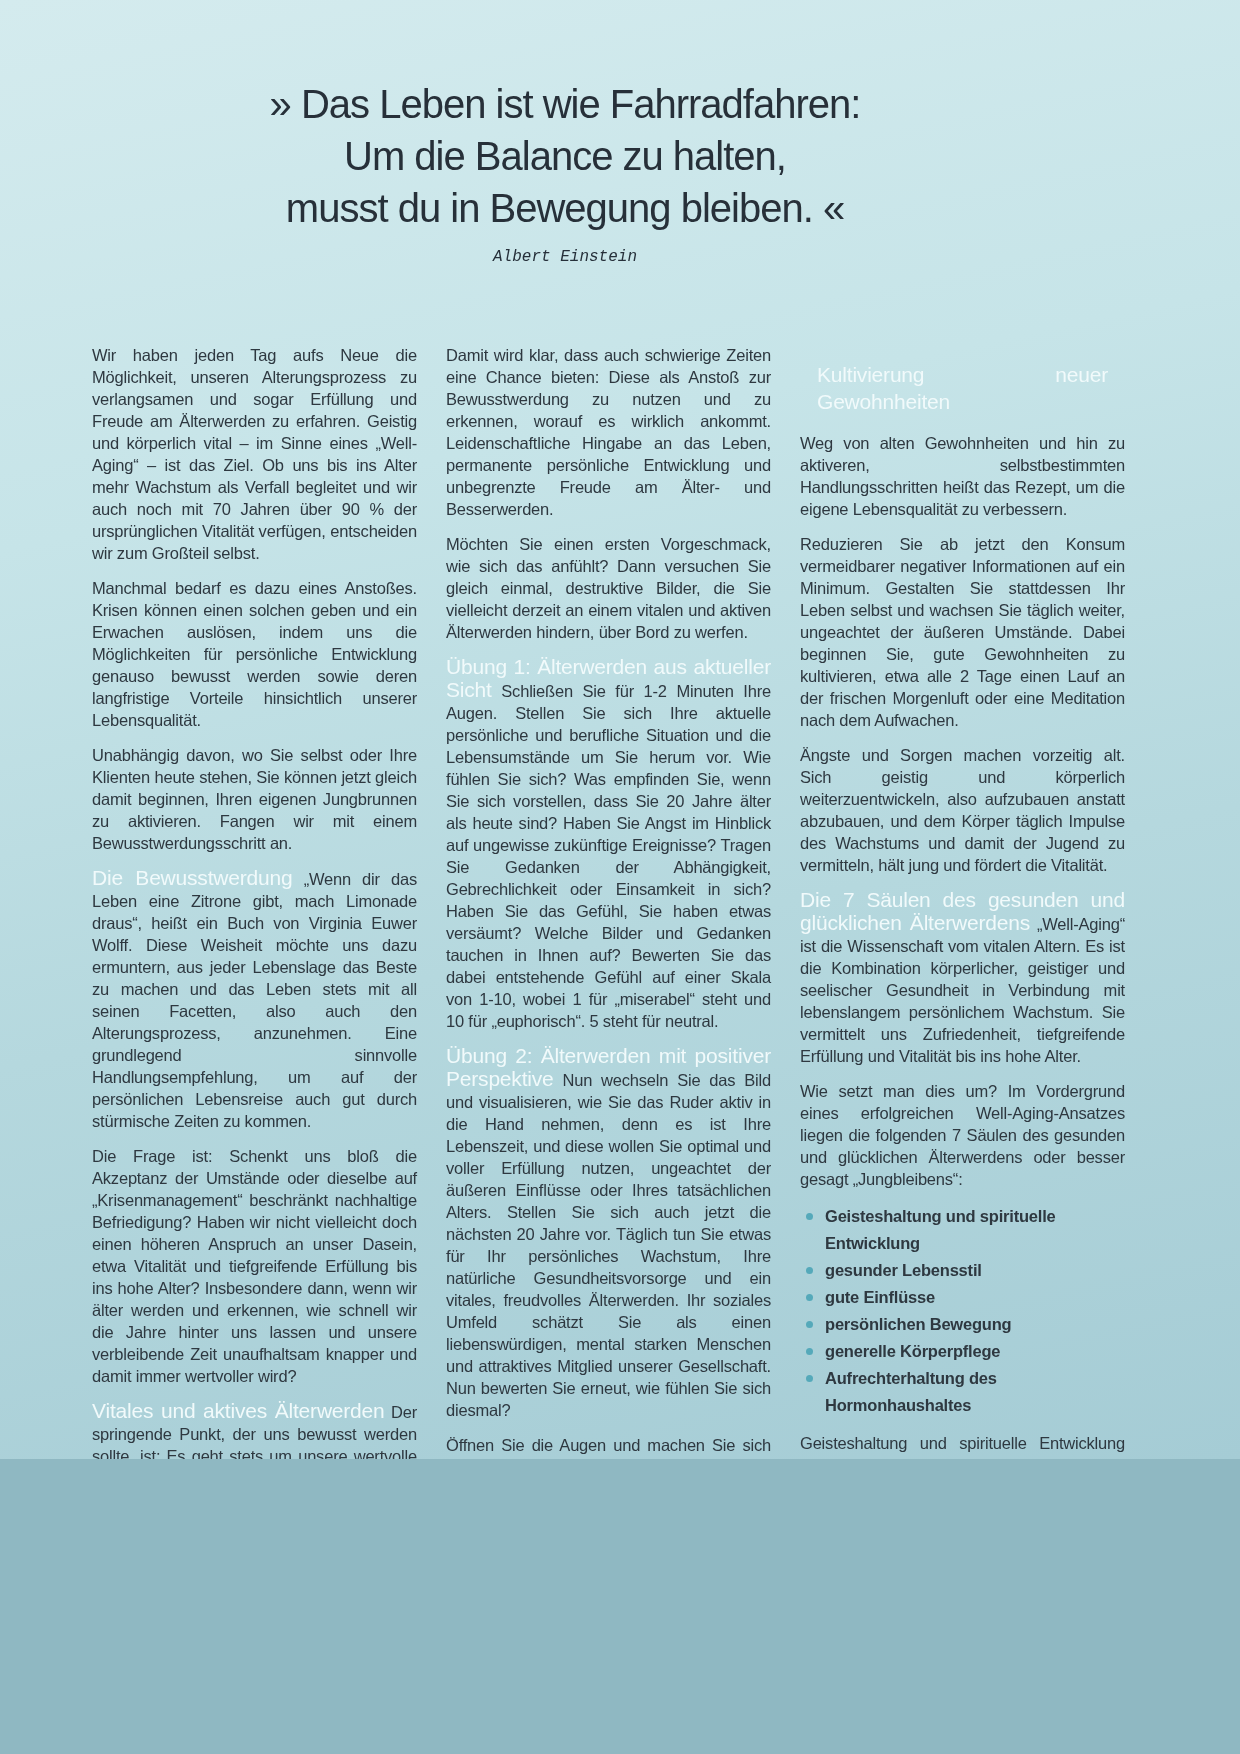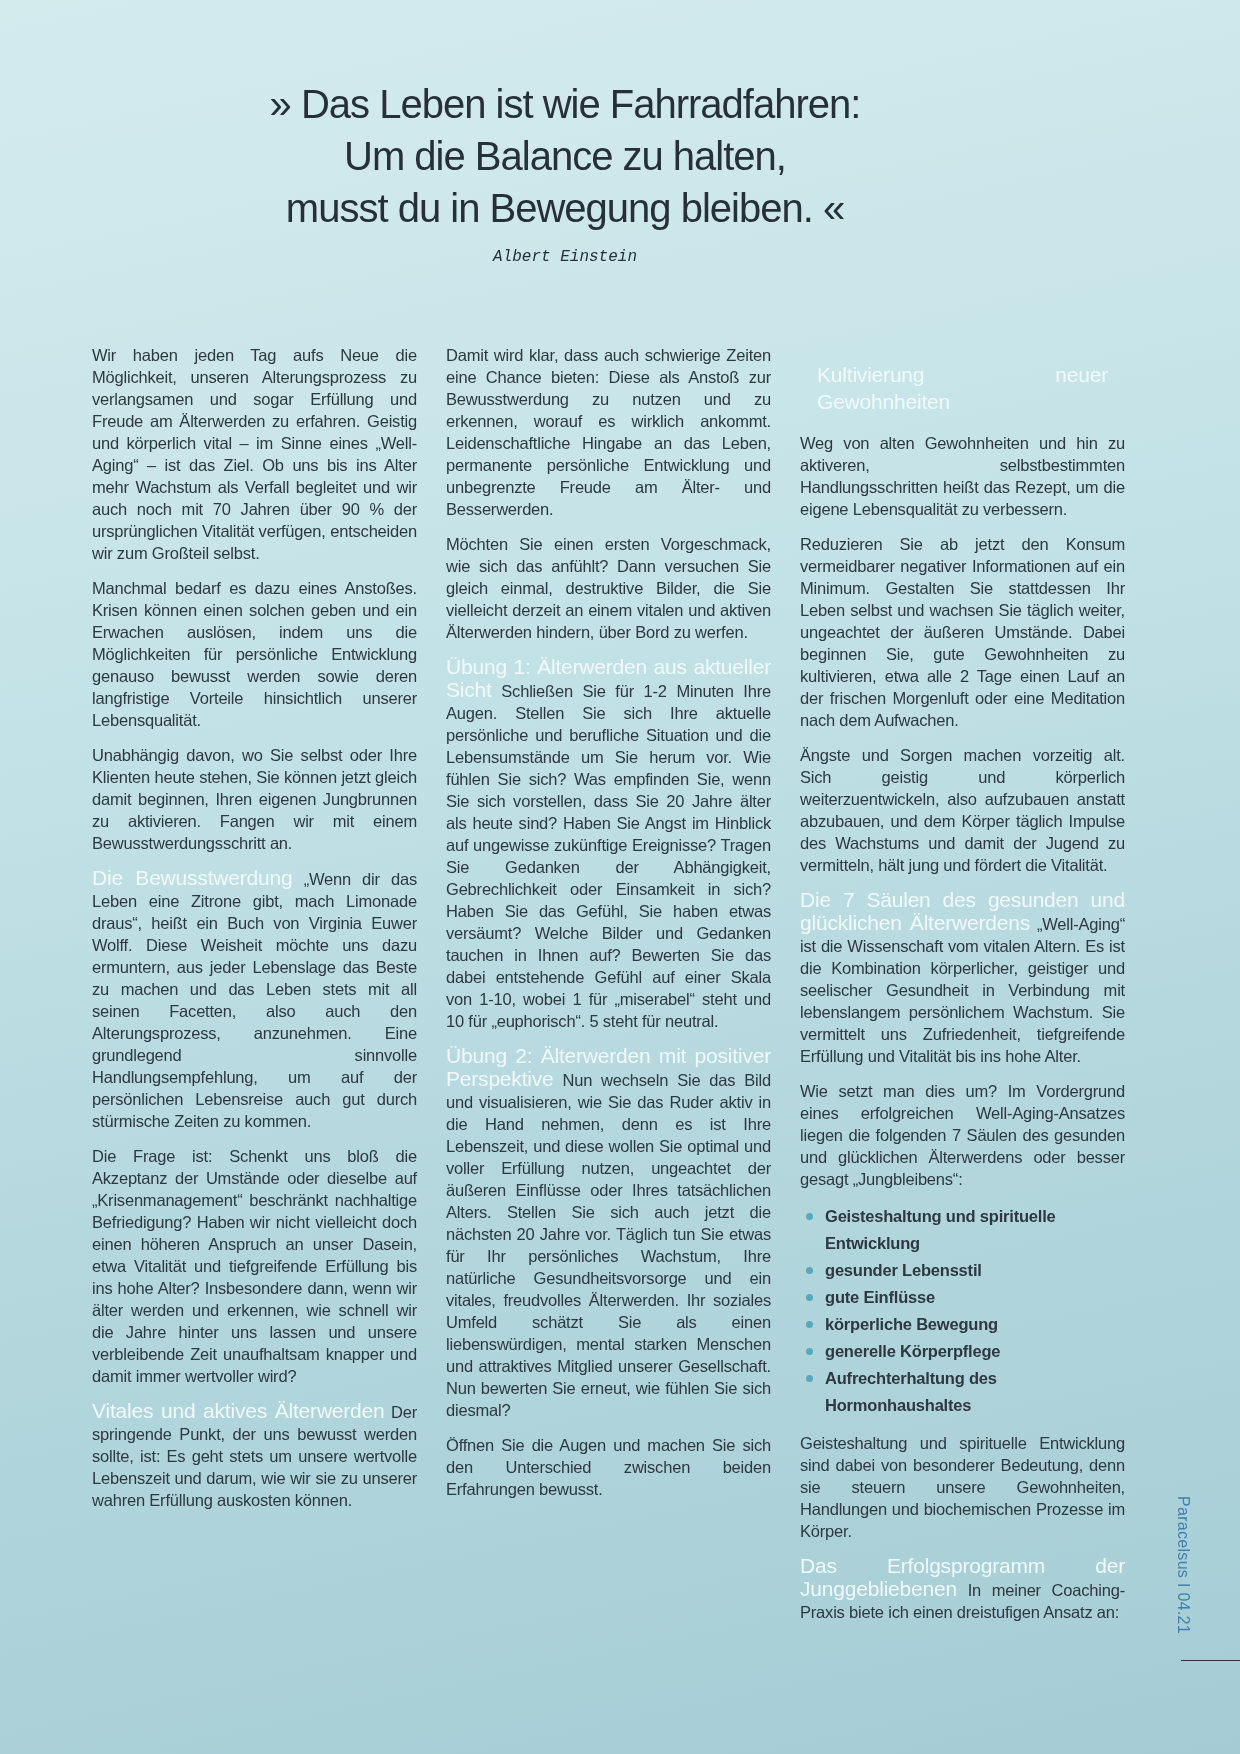--- a/index.html
+++ b/index.html
@@ -1,19 +1,19 @@
 <!DOCTYPE html>
 <html lang="de" style="--bgTop: #d4ebee; --bgBottom: #a5ccd5; --heading: #f1fafb; --body: #2e3840; --quote: #273039; --sidebarBlue: #3e81ae; --bullet: #55a9ba;"><head>
 <meta charset="utf-8">
 <style>
   html,body{margin:0;padding:0;}
   body{background:#8fb8c2;font-family:"Liberation Sans","DejaVu Sans",sans-serif;}
   .page{
     position:relative;
-    width:1240px;height:1754px;
+    width:1240px;height:1459px;
     margin:0 auto;
     overflow:hidden;
     background:linear-gradient(168deg,var(--bgTop,#d4ebee) 0%,#c6e4e8 32%,#b5d8de 62%,var(--bgBottom,#a5ccd5) 100%);
     color:var(--body,#2e3840);
   }
   
   .quote{
     position:absolute;top:78px;left:0;right:110px;
     text-align:center;
     color:var(--quote,#273039);
@@ -122,21 +122,21 @@
       <h2 class="block-heading">Kultivierung neuer Gewohnheiten</h2>
       <p>Weg von alten Gewohnheiten und hin zu aktiveren, selbstbestimmten Handlungsschritten heißt das Rezept, um die eigene Lebensqualität zu verbessern.</p>
       <p>Reduzieren Sie ab jetzt den Konsum vermeidbarer negativer Informationen auf ein Minimum. Gestalten Sie stattdessen Ihr Leben selbst und wachsen Sie täglich weiter, ungeachtet der äußeren Umstände. Dabei beginnen Sie, gute Gewohnheiten zu kultivieren, etwa alle 2 Tage einen Lauf an der frischen Morgenluft oder eine Meditation nach dem Aufwachen.</p>
       <p>Ängste und Sorgen machen vorzeitig alt. Sich geistig und körperlich weiterzuentwickeln, also aufzubauen anstatt abzubauen, und dem Körper täglich Impulse des Wachstums und damit der Jugend zu vermitteln, hält jung und fördert die Vitalität.</p>
       <p><span class="runin">Die 7 Säulen des gesunden und glücklichen Älterwerdens</span> <span>„Well-Aging“ ist die Wissenschaft vom vitalen Altern. Es ist die Kombination körperlicher, geistiger und seelischer Gesundheit in Verbindung mit lebenslangem persönlichem Wachstum. Sie vermittelt uns Zufriedenheit, tiefgreifende Erfüllung und Vitalität bis ins hohe Alter.</span></p>
       <p>Wie setzt man dies um? Im Vordergrund eines erfolgreichen Well-Aging-Ansatzes liegen die folgenden 7 Säulen des gesunden und glücklichen Älterwerdens oder besser gesagt „Jungbleibens“:</p>
       <ul class="pillars">
         <li><span class="bullet-dot"></span><span>Geisteshaltung und spirituelle Entwicklung</span></li>
         <li><span class="bullet-dot"></span><span>gesunder Lebensstil</span></li>
         <li><span class="bullet-dot"></span><span>gute Einflüsse</span></li>
-        <li><span class="bullet-dot"></span><span>körperliche Bewegung</span></li>
+        <li><span class="bullet-dot"></span><span>persönlichen Bewegung</span></li>
         <li><span class="bullet-dot"></span><span>generelle Körperpflege</span></li>
         <li><span class="bullet-dot"></span><span>Aufrechterhaltung des Hormonhaushaltes</span></li>
       </ul>
       <p>Geisteshaltung und spirituelle Entwicklung sind dabei von besonderer Bedeutung, denn sie steuern unsere Gewohnheiten, Handlungen und biochemischen Prozesse im Körper.</p>
       <p><span class="runin">Das Erfolgsprogramm der Junggebliebenen</span> <span>In meiner Coaching-Praxis biete ich einen dreistufigen Ansatz an:</span></p>
     </div>
 
   </div>
 
   <div class="folio-vertical">Paracelsus I 04.21</div>

